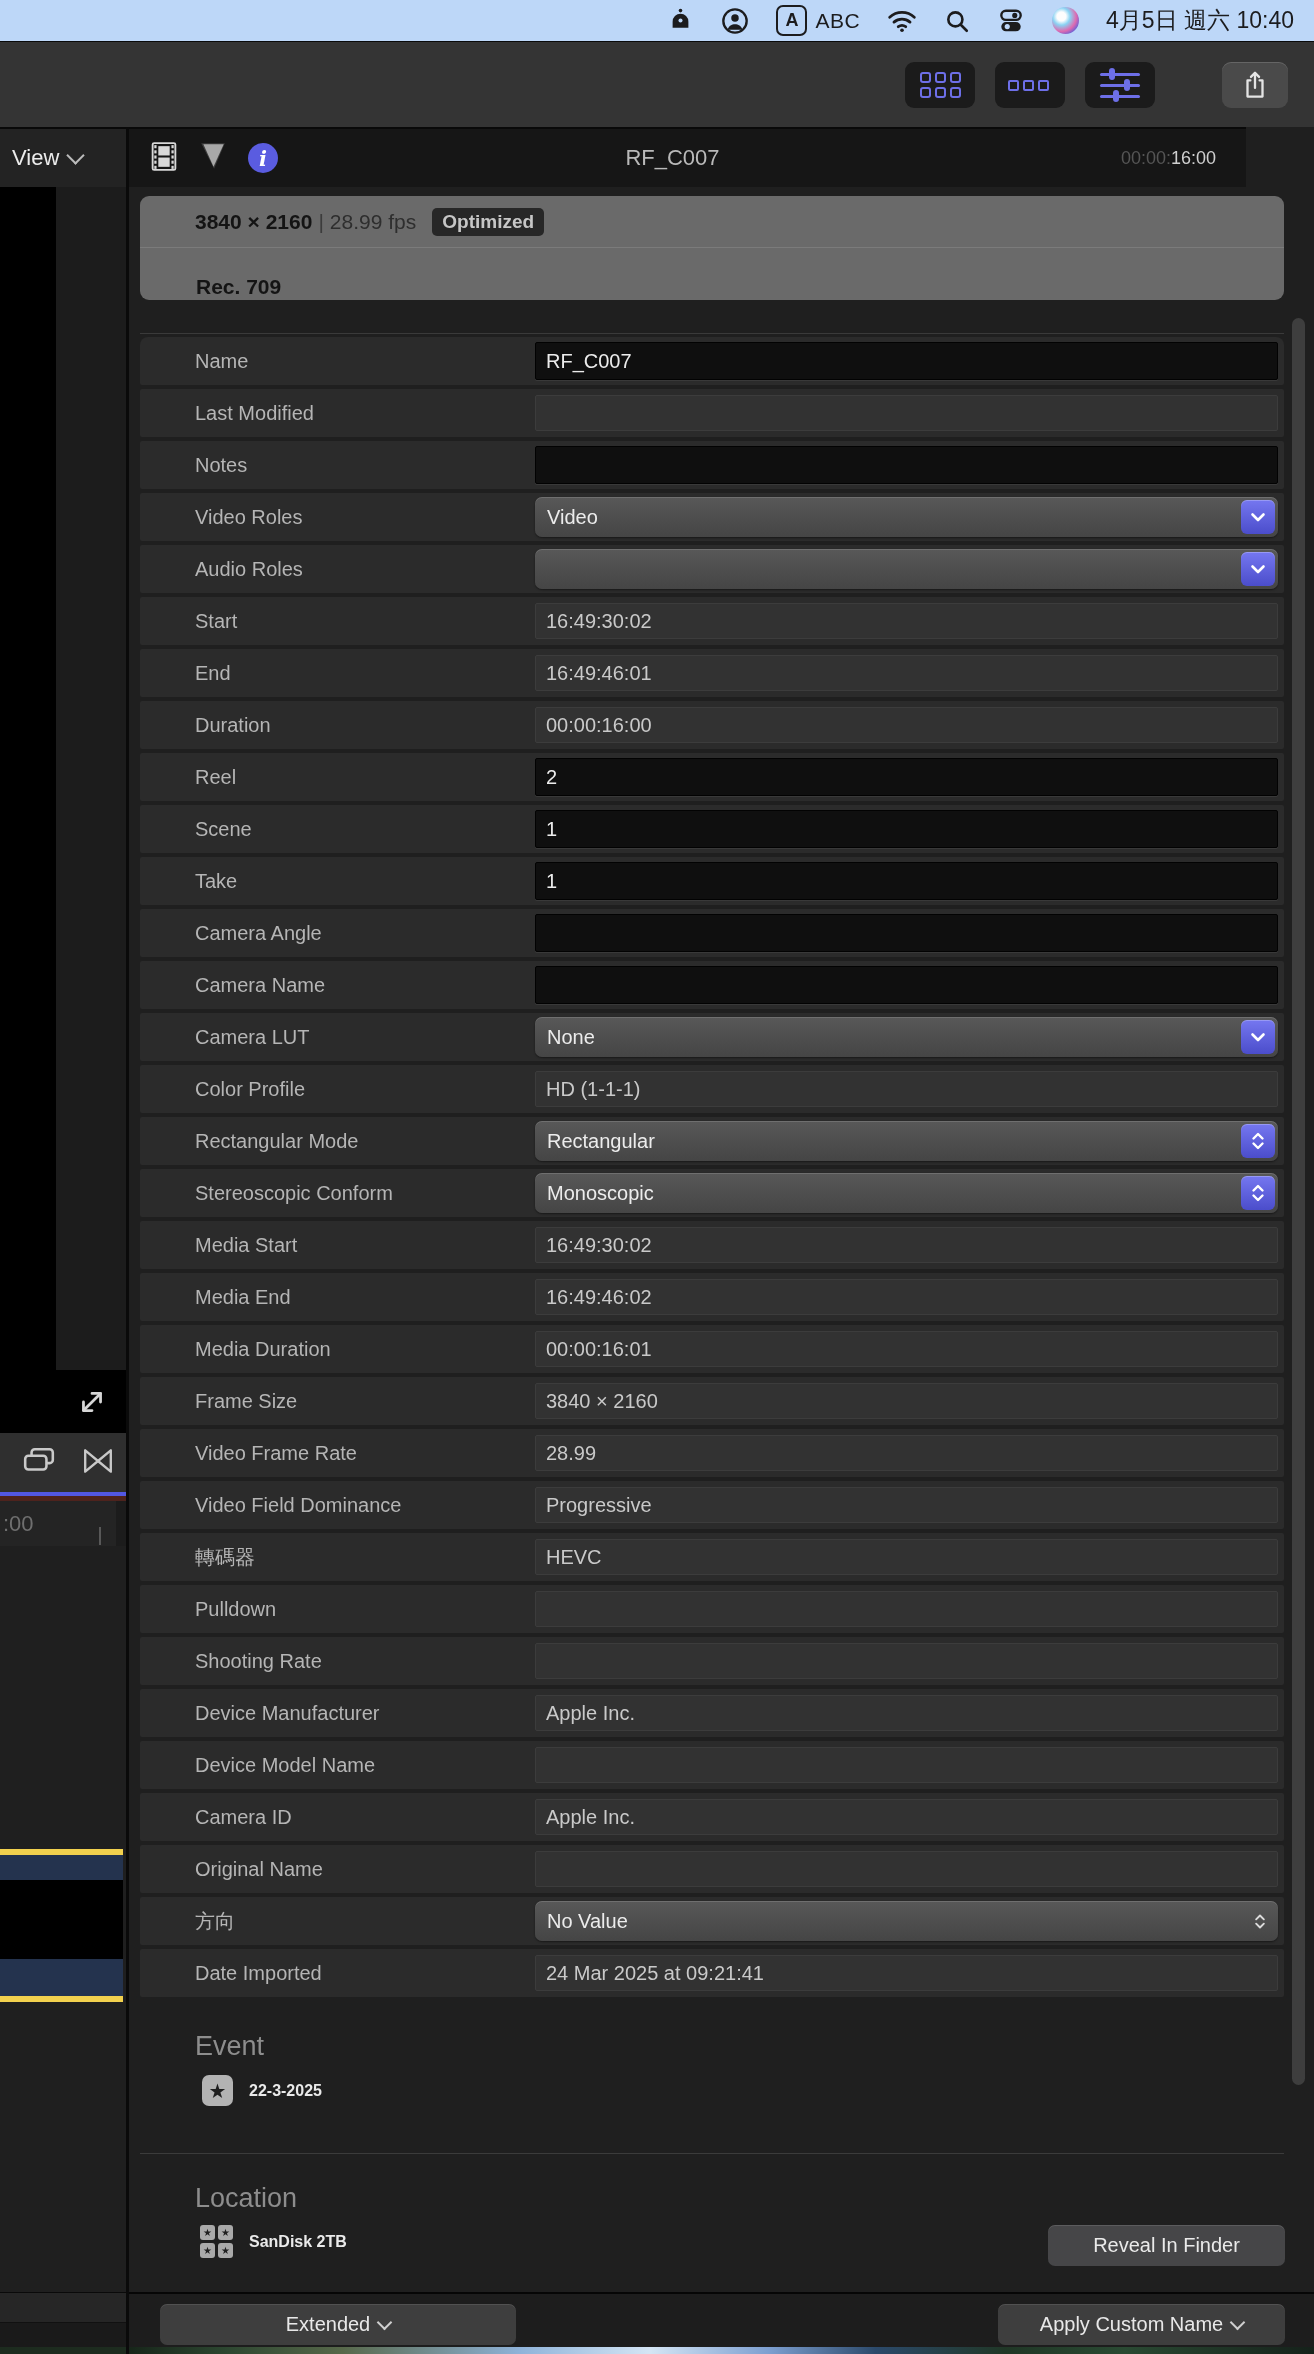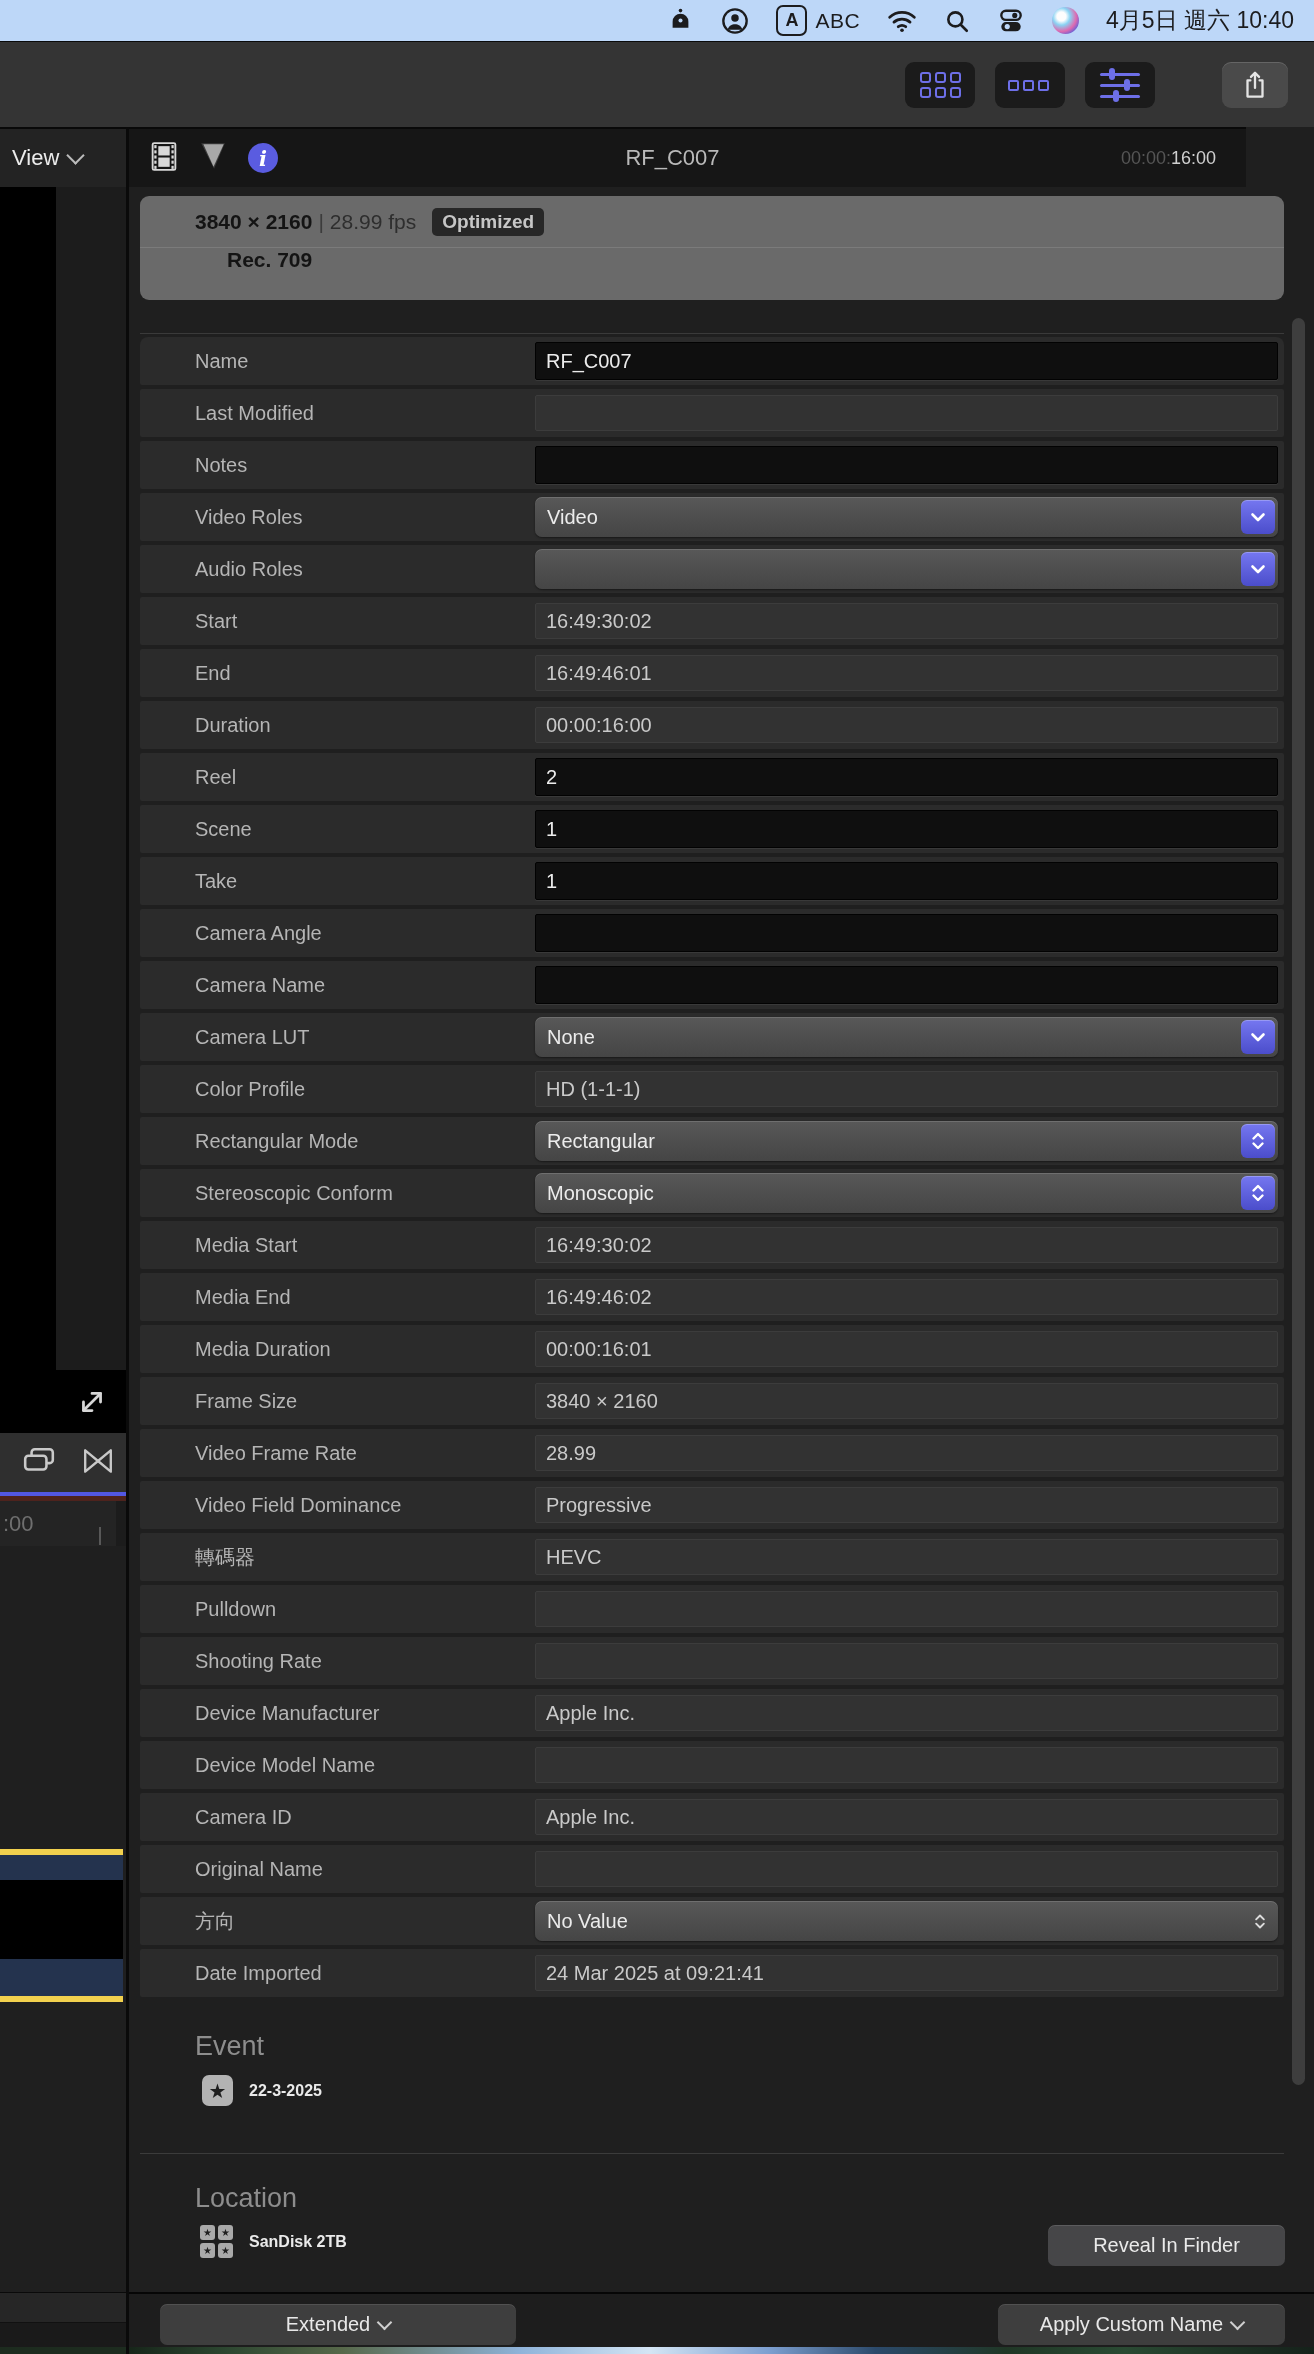--- a/index.html
+++ b/index.html
@@ -45,21 +45,21 @@
     font-family:"DejaVu Serif","Liberation Serif",serif;font-style:italic;font-weight:bold;font-size:21px;}
   .hdr-title{position:absolute;left:129px;right:30px;top:0;height:58px;display:flex;align-items:center;justify-content:center;color:#b9b9b9;font-size:22px;}
   .hdr-dur{position:absolute;right:30px;top:0;height:58px;display:flex;align-items:center;font-size:18px;text-align:right;}
   .hdr-dur .dim{color:#555;}
   .hdr-dur .lit{color:#cfcfcf;}
 
   
   .bodyp{position:absolute;left:129px;top:187px;width:1185px;height:2105px;background:#1f1f1f;}
   .summary{position:absolute;left:11px;top:9px;width:1144px;height:104px;background:#6a6a6a;border-radius:9px;box-sizing:border-box;}
   .sumline1{height:52px;border-bottom:1px solid #7b7b7b;display:flex;align-items:center;padding-left:55px;box-sizing:border-box;}
-  .sumline2{height:51px;display:flex;align-items:flex-start;padding-left:87px;box-sizing:border-box;}
+  .sumline2{height:51px;display:flex;align-items:flex-end;padding-left:56px;box-sizing:border-box;}
   .sum-res{font-weight:bold;font-size:21px;color:#141414;}
   .sum-sep{color:#3c3c3c;font-size:21px;margin:0 6px;}
   .sum-fps{color:#2e2e2e;font-size:21px;}
   .opt-badge{margin-left:16px;background:#272727;color:#c6c6c6;font-weight:bold;font-size:19px;border-radius:5px;padding:3px 10px;}
   .sum-cs{font-weight:bold;font-size:21px;color:#141414;}
   .topline{position:absolute;left:11px;top:146px;width:1144px;height:1px;background:#3a3a3a;}
 
   
   .grp{position:absolute;left:11px;top:150px;width:1144px;}
   .row{position:relative;height:48px;margin-bottom:4px;background:#2b2b2b;border-radius:2px;}

